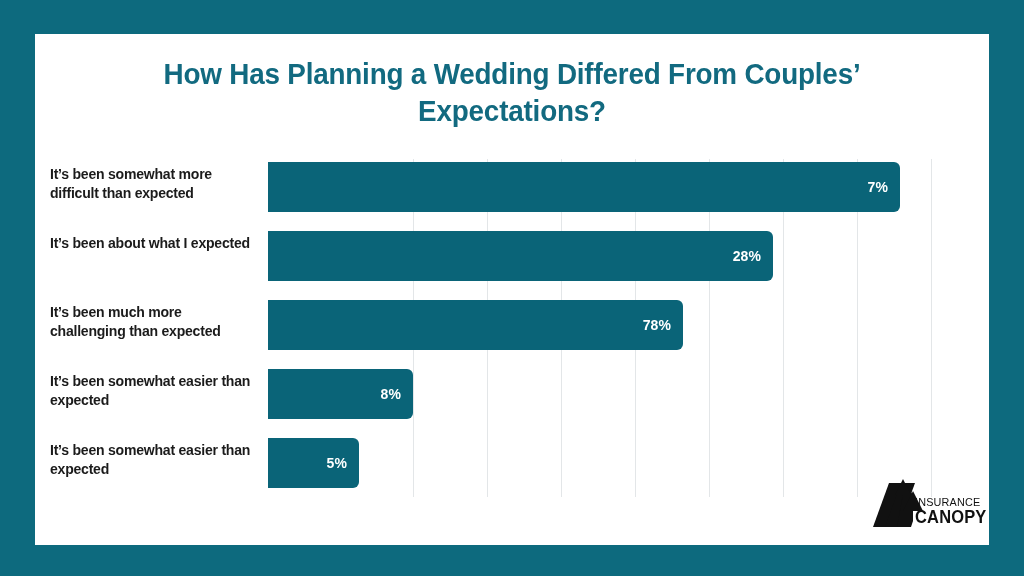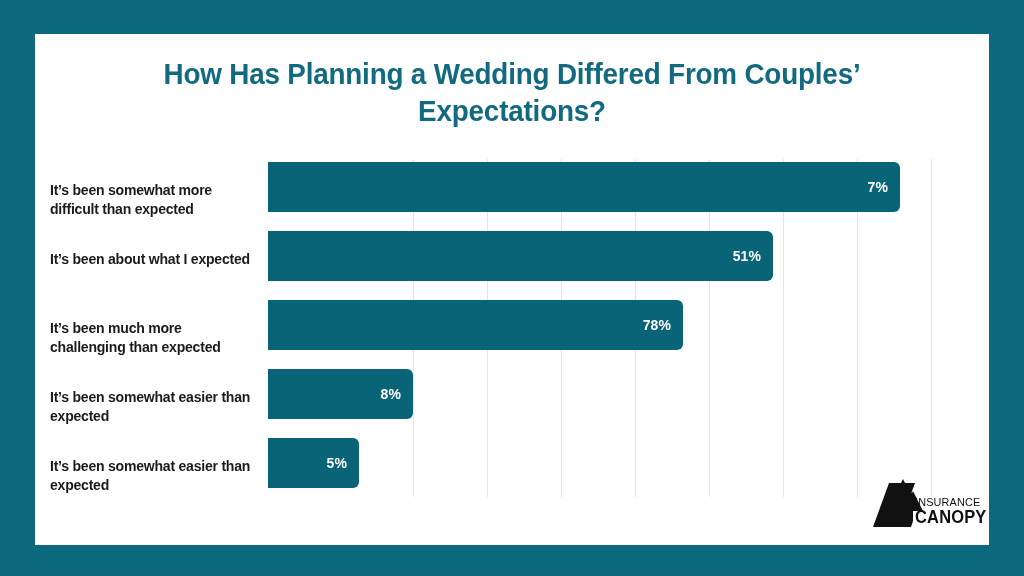--- a/index.html
+++ b/index.html
@@ -92,21 +92,21 @@
     font-weight: bold;
     font-size: 14px;
     letter-spacing: 0.1px;
     white-space: nowrap;
   }
 
   
   #cat-labels {
     position: absolute;
     left: 15px;
-    top: 141px;
+    top: 125px;
     width: 215px;
     height: 338px;
   }
 
   .cat-label {
     position: absolute;
     left: 0;
     width: 215px;
     color: #1b1b1b;
     font-family: "Liberation Sans", sans-serif;
@@ -179,21 +179,21 @@
       <div class="gridline" style="left:663px;"></div>
 
       <div class="bar-row" style="top:3px; width:100%;">
         <div class="bar" style="width:632px;">
           <span class="bar-value">7%</span>
         </div>
       </div>
 
       <div class="bar-row" style="top:72px; width:100%;">
         <div class="bar" style="width:505px;">
-          <span class="bar-value">51%</span>
+          <span class="bar-value">28%</span>
         </div>
       </div>
 
       <div class="bar-row" style="top:141px; width:100%;">
         <div class="bar" style="width:415px;">
           <span class="bar-value">78%</span>
         </div>
       </div>
 
       <div class="bar-row" style="top:210px; width:100%;">

